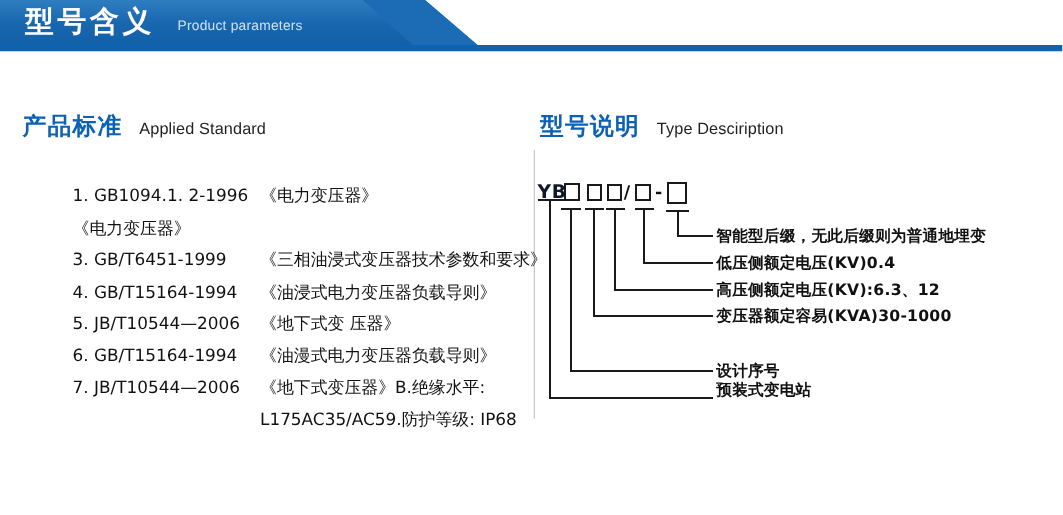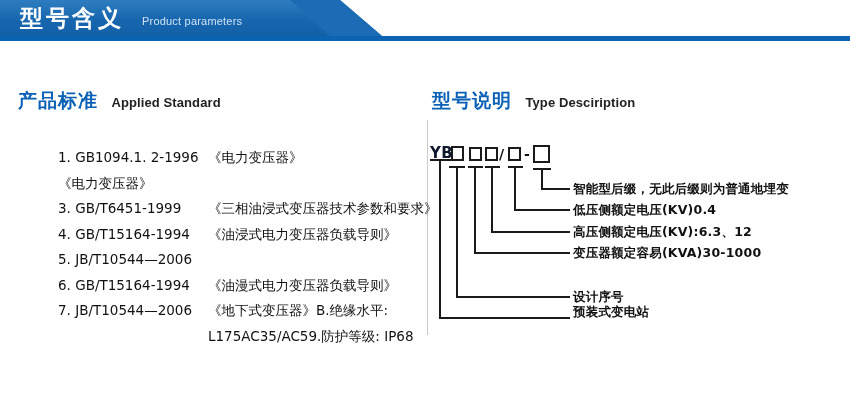--- a/index.html
+++ b/index.html
@@ -51,21 +51,21 @@
     background:#c9c9c9;
   }
 
   
   .sec-head{position:absolute;white-space:nowrap;}
   .sec-head .cn{
     font-size:19px;font-weight:bold;color:#0b61b5;letter-spacing:1px;
     font-family:"DejaVu Sans","Liberation Sans",sans-serif;
   }
   .sec-head .en{
-    font-size:13px;color:#222;margin-left:9px;font-weight:bold;
+    font-size:13px;color:#222;margin-left:9px;font-weight:normal;
     letter-spacing:.1px;
   }
   #sec-left{left:18px;top:88px;}
   #sec-right{left:432px;top:88px;}
 
   
   .std-list{position:absolute;left:18px;top:145px;width:400px;margin-left:40px;}
   .std-row{
     display:flex;
     font-size:13.5px;
@@ -133,20 +133,21 @@
   <div class="std-row">
     <span class="std-code">3. GB/T6451-1999</span>
     <span class="std-name">《三相油浸式变压器技术参数和要求》</span>
   </div>
   <div class="std-row">
     <span class="std-code">4. GB/T15164-1994</span>
     <span class="std-name">《油浸式电力变压器负载导则》</span>
   </div>
   <div class="std-row">
     <span class="std-code">5. JB/T10544—2006</span>
+    <span class="std-name">《地下式变 压器》</span>
   </div>
   <div class="std-row">
     <span class="std-code">6. GB/T15164-1994</span>
     <span class="std-name">《油漫式电力变压器负载导则》</span>
   </div>
   <div class="std-row">
     <span class="std-code">7. JB/T10544—2006</span>
     <span class="std-name">《地下式变压器》B.绝缘水平:</span>
   </div>
   <div class="std-cont">L175AC35/AC59.防护等级: IP68</div>

